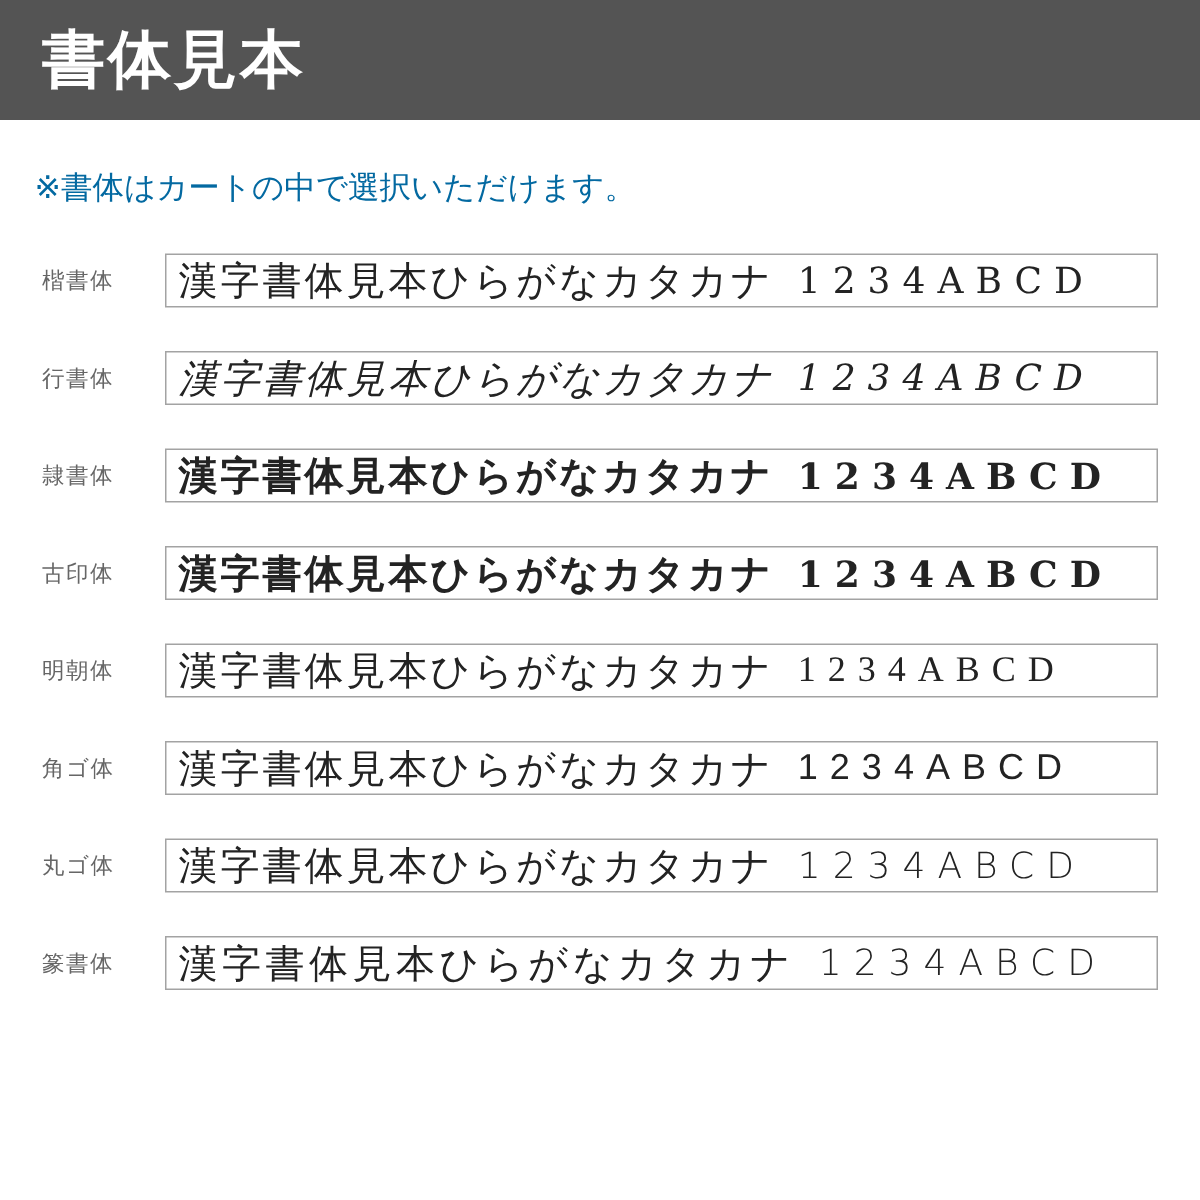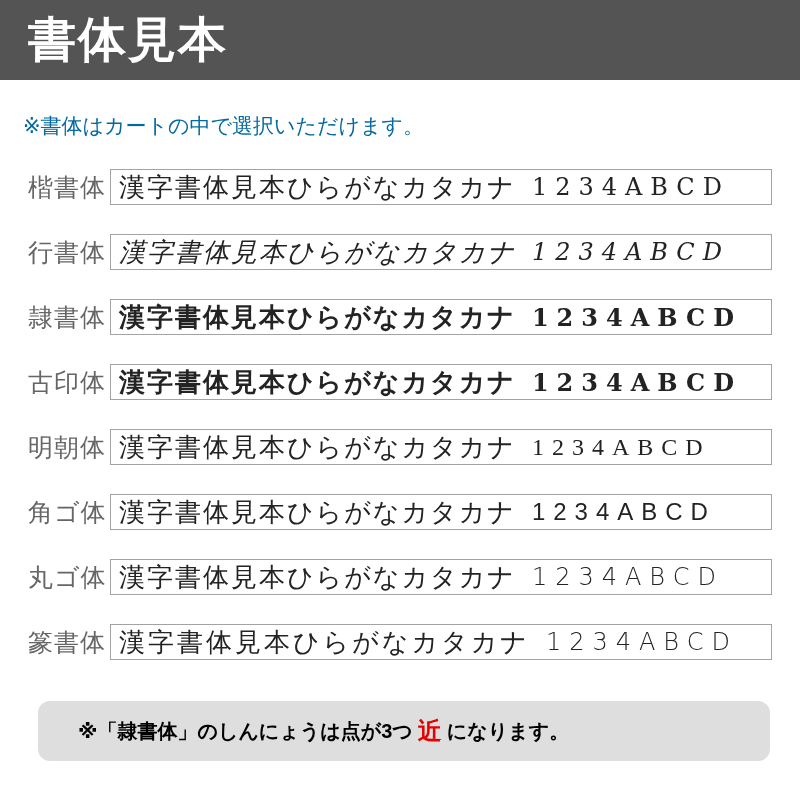--- a/index.html
+++ b/index.html
@@ -10,38 +10,38 @@
   }
   .page{width:800px;height:800px;position:relative;}
 
   
   .hdr{
     height:80px;background:#545454;
     display:flex;align-items:center;
     padding-left:28px;box-sizing:border-box;
   }
   .hdr h1{
-    margin:0;color:#ffffff;font-size:48px;font-weight:bold;letter-spacing:2px;
+    margin:0;color:#ffffff;font-size:42px;font-weight:bold;letter-spacing:2px;
   }
 
   
   .note{
     margin:32px 0 0 23px;
     font-size:21px;color:#0369a1;line-height:1.3;
   }
 
   
   .samples{margin-top:30px;}
   .row{
     display:flex;align-items:center;
     height:36px;margin:0 28px 29px 28px;
   }
   .flabel{
     width:82px;flex-shrink:0;
-    font-size:25px;color:#666666;letter-spacing:1px;
+    font-size:15px;color:#666666;letter-spacing:1px;
   }
   .box{
     flex:1;height:36px;box-sizing:border-box;
     border:1px solid #a3a3a3;background:#ffffff;
     display:flex;align-items:center;
     padding-left:8px;white-space:nowrap;overflow:hidden;
     color:#232323;
   }
   .kanji{font-size:26px;letter-spacing:2px;}
   .latin{font-size:24px;letter-spacing:8px;margin-left:16px;}
@@ -141,19 +141,14 @@
     <div class="row">
       <span class="flabel">篆書体</span>
       <div class="box s-tensho">
         <span class="kanji">漢字書体見本ひらがなカタカナ</span>
         <span class="latin">1234ABCD</span>
       </div>
     </div>
 
   </div>
 
-  <div class="foot">
-    <span>※「隷書体」のしんにょうは点が3つ</span>
-    <span class="red">近</span>
-    <span>になります。</span>
-  </div>
 
 </div>
 
 </body></html>

